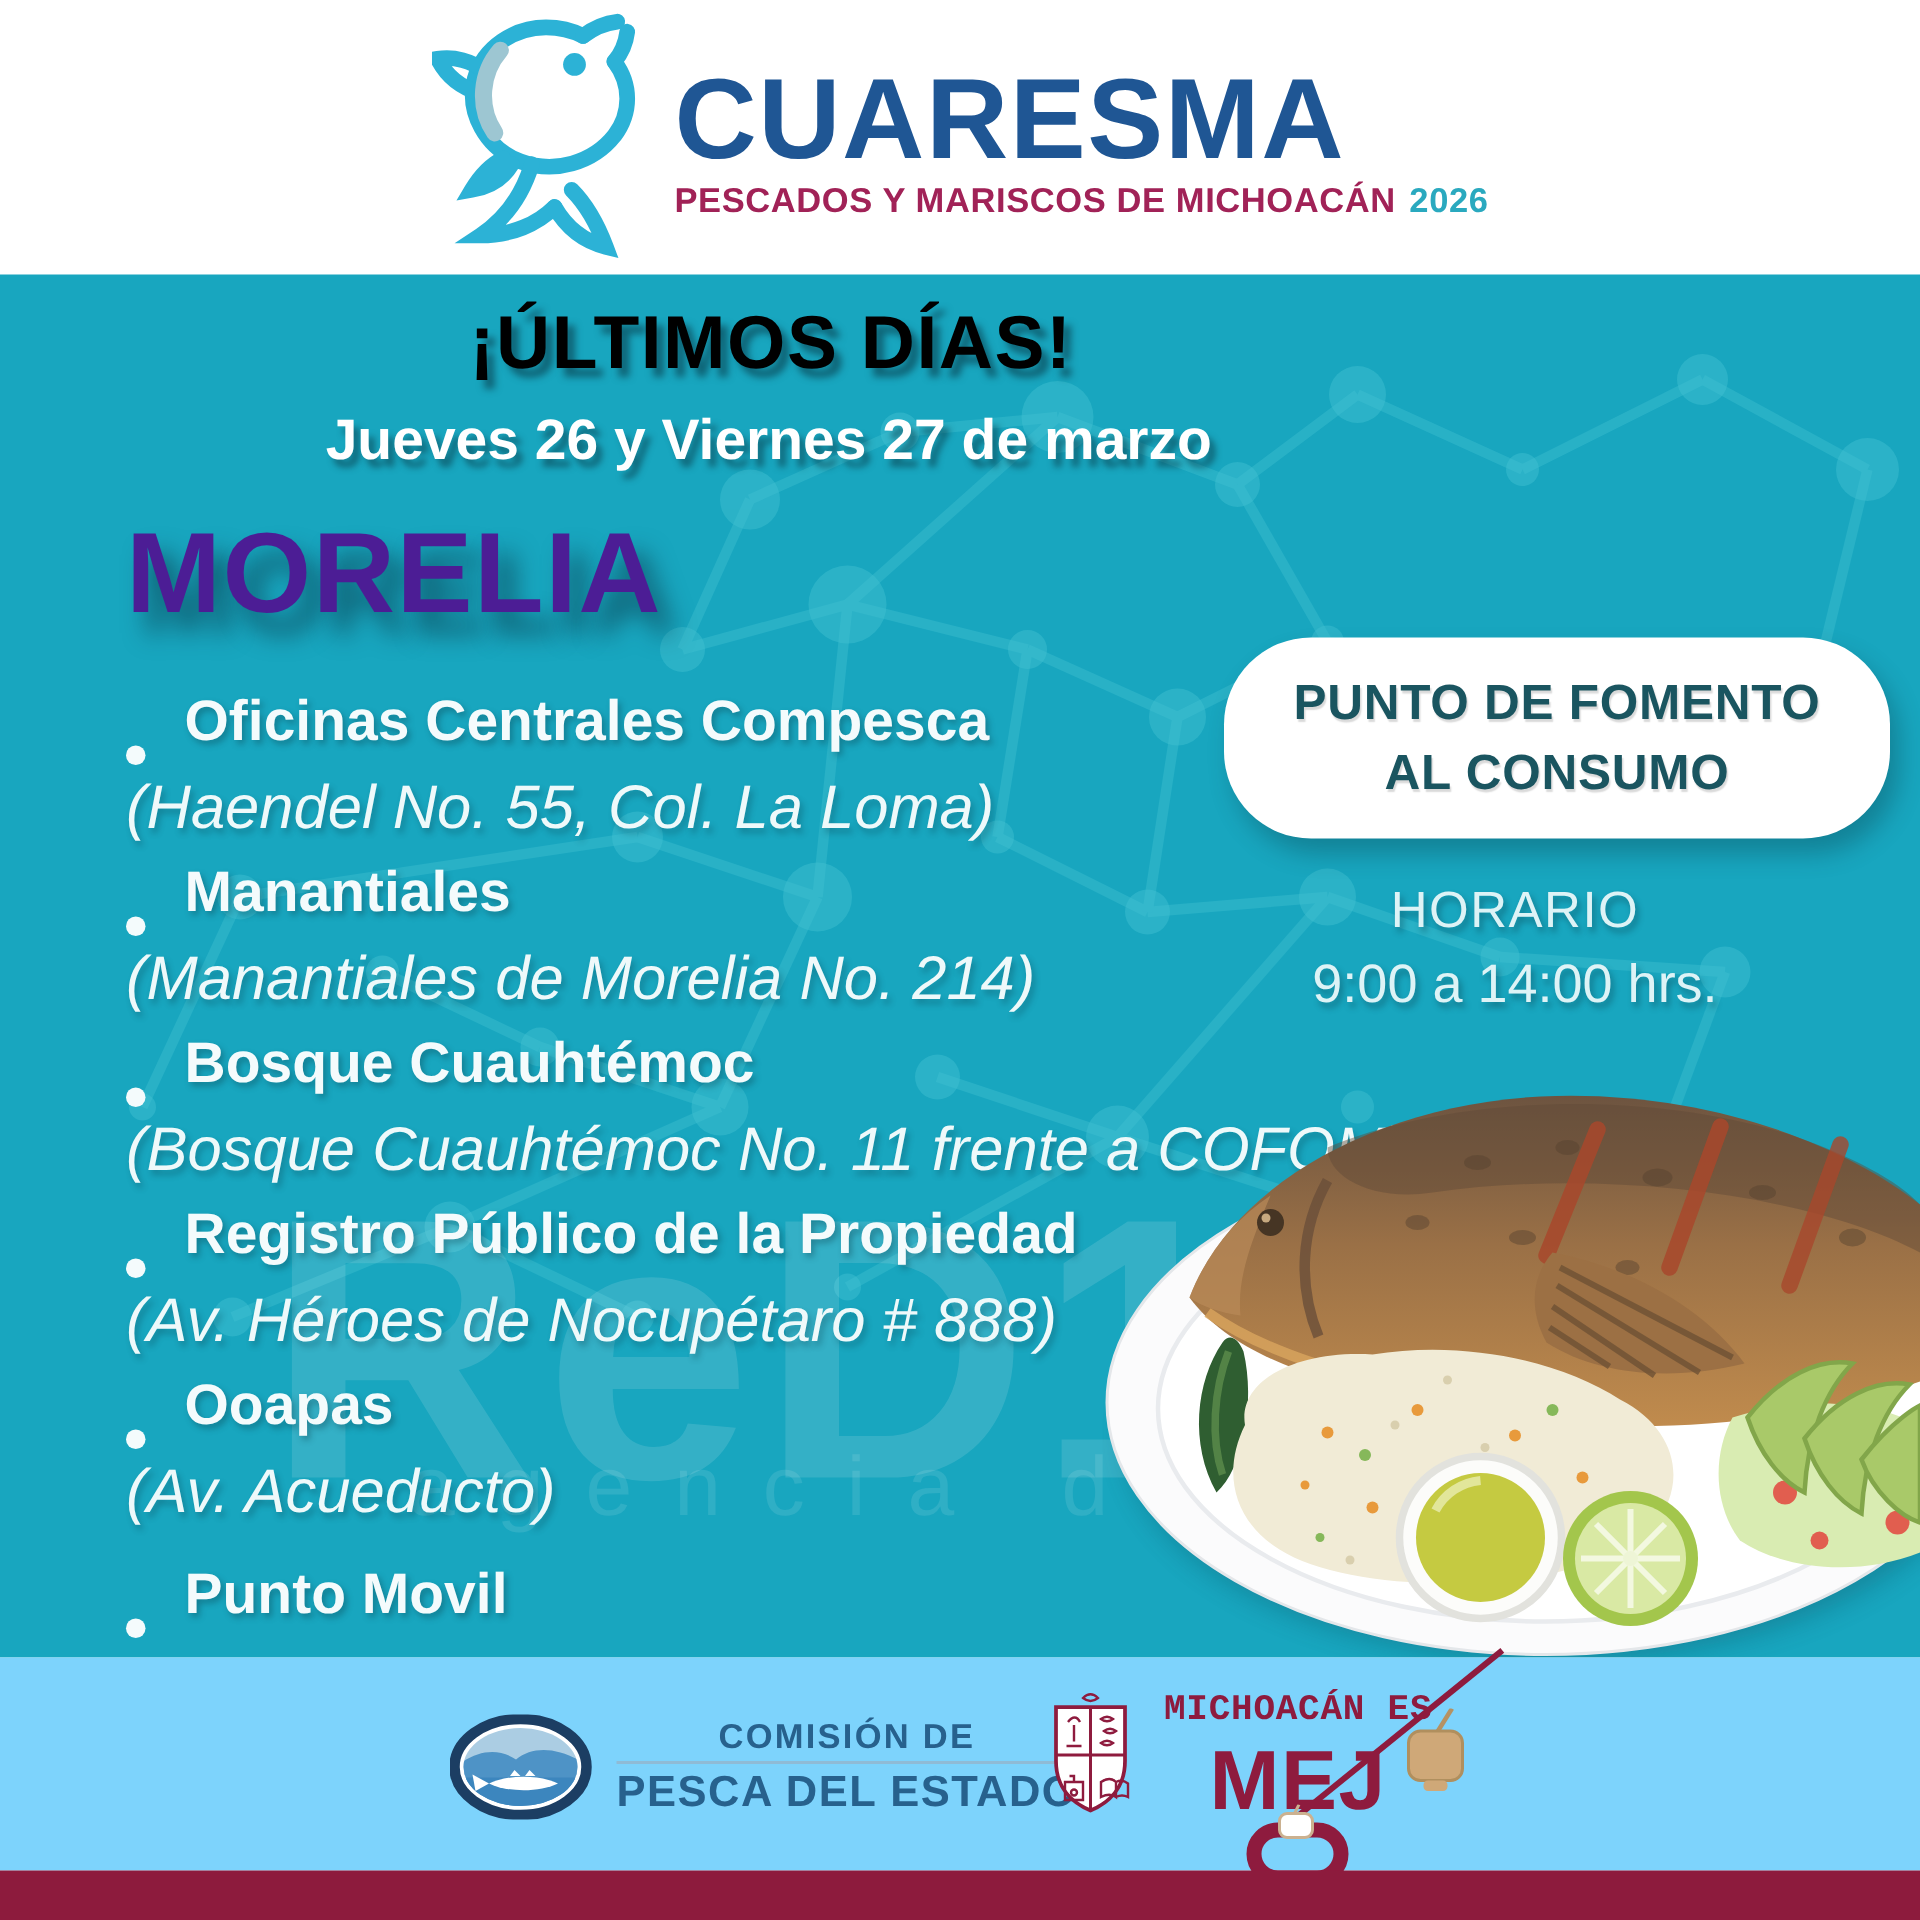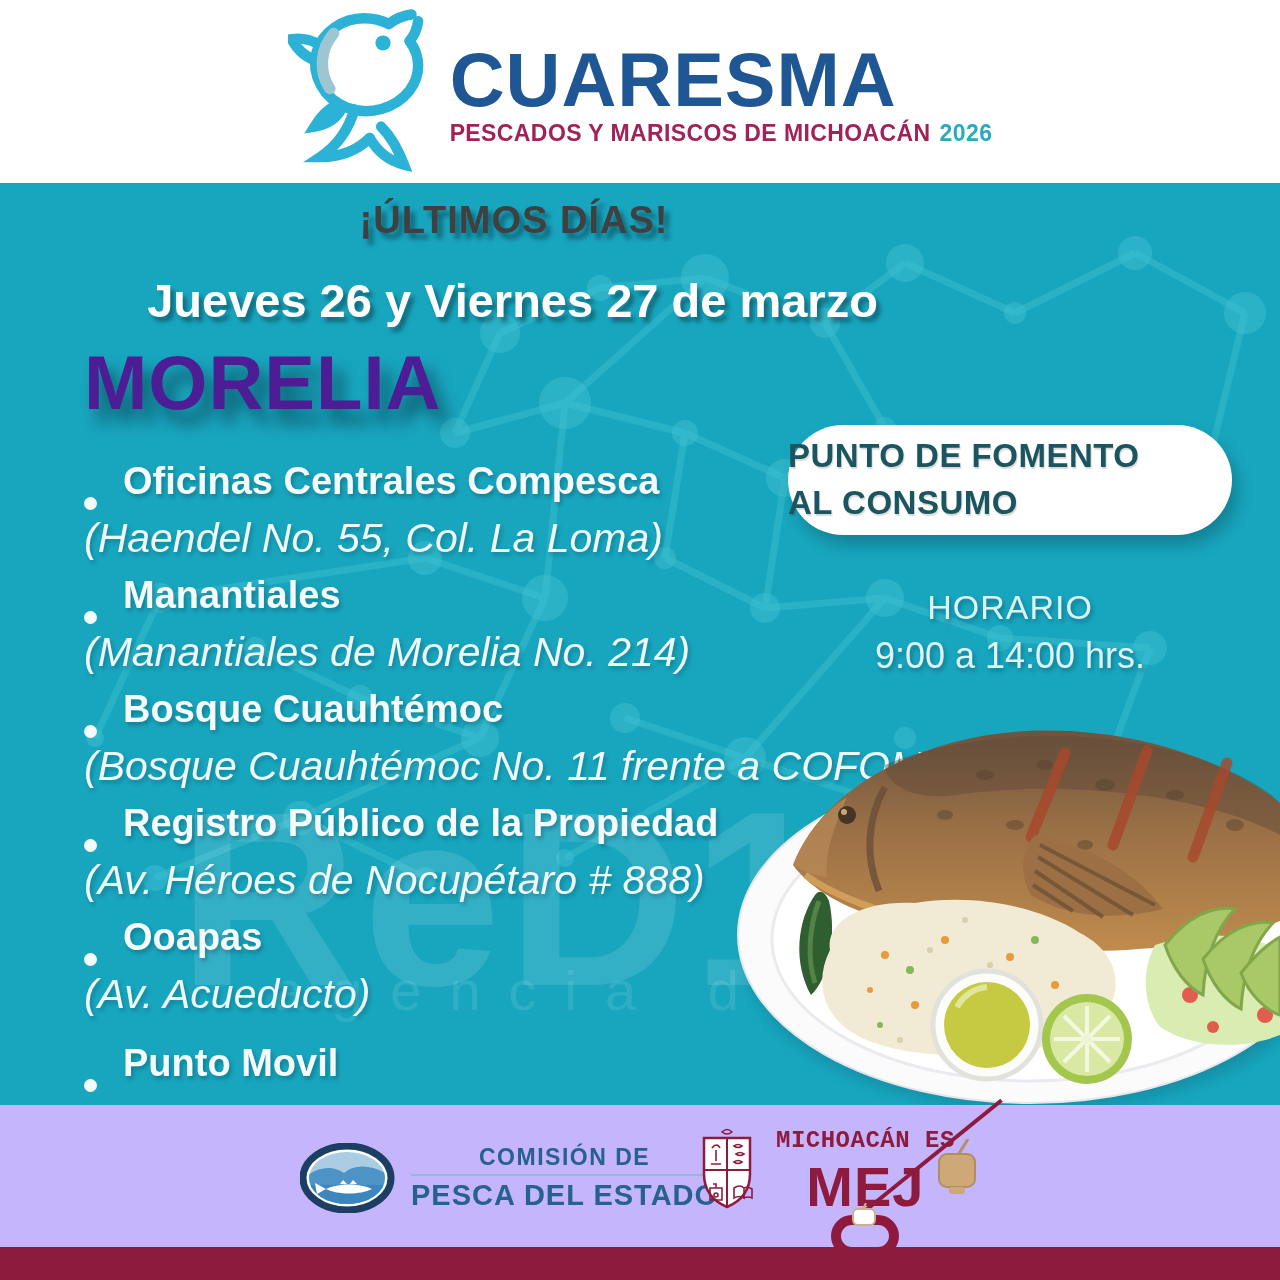--- a/index.html
+++ b/index.html
@@ -16,46 +16,46 @@
              display:flex;gap:9px;}
   .brand-year{color:#2aa9bf;font-weight:800;}
 
   
   .body-teal{position:absolute;top:183px;left:0;width:1280px;height:922px;background:#18a6bf;overflow:hidden;}
   .network{position:absolute;left:0;top:0;width:1280px;height:922px;}
   .wm-big{position:absolute;left:178px;top:592px;font-size:248px;font-weight:700;line-height:1;
           color:rgba(255,255,255,0.12);letter-spacing:6px;}
   .wm-small{position:absolute;left:272px;top:775px;font-size:56px;font-weight:400;
             color:rgba(255,255,255,0.10);letter-spacing:28px;}
-  .urgency{position:absolute;top:16px;left:0;width:1028px;text-align:center;font-size:38px;font-weight:900;
-           color:#404040;letter-spacing:1px;text-shadow:5px 6px 5px rgba(8,48,60,0.55);}
-  .dates{position:absolute;top:90px;left:0;width:1025px;text-align:center;font-size:47px;font-weight:800;
+  .urgency{position:absolute;top:16px;left:0;width:1028px;text-align:center;font-size:50px;font-weight:900;
+           color:#000000;letter-spacing:1px;text-shadow:5px 6px 5px rgba(8,48,60,0.55);}
+  .dates{position:absolute;top:90px;left:0;width:1025px;text-align:center;font-size:38px;font-weight:800;
          color:#ffffff;text-shadow:4px 5px 4px rgba(8,48,60,0.5);}
   .city{position:absolute;top:156px;left:84px;margin:0;font-size:76px;font-weight:700;color:#4c1d95;
         letter-spacing:1px;text-shadow:10px 14px 16px rgba(8,40,55,0.6);}
   .locations{position:absolute;top:270px;left:84px;margin:0;padding:0;list-style:none;width:730px;}
   .loc-name{display:flex;align-items:flex-end;font-size:38px;line-height:57px;font-weight:600;color:#f4fbfc;
             text-shadow:2px 3px 4px rgba(8,48,60,0.35);white-space:nowrap;}
   .bullet{width:13px;height:13px;border-radius:50%;background:#f4fbfc;margin-right:26px;flex:0 0 auto;}
   .loc-addr{font-size:41px;line-height:57px;font-style:italic;font-weight:400;color:#eef9fa;
             text-shadow:2px 3px 4px rgba(8,48,60,0.3);white-space:nowrap;}
   .loc-last .loc-name{margin-top:12px;}
 
-  .promo-badge{position:absolute;left:788px;top:242px;width:444px;padding:8px 0;background:#ffffff;
-               border-radius:58px;font-size:33px;line-height:1.42;font-weight:800;
+  .promo-badge{position:absolute;left:816px;top:242px;width:444px;padding:20px 0;background:#ffffff;
+               border-radius:58px;text-align:center;font-size:33px;line-height:1.42;font-weight:800;
                color:#1a5560;letter-spacing:0.5px;box-shadow:6px 10px 16px rgba(5,45,55,0.3);
                text-shadow:1px 2px 1px rgba(0,0,0,0.15);}
   .horario{position:absolute;left:790px;top:405px;width:440px;text-align:center;color:#ddf3f6;
            text-shadow:2px 3px 4px rgba(8,48,60,0.4);}
   .horario-label{font-size:34px;font-weight:500;letter-spacing:1px;}
   .horario-time{font-size:36px;font-weight:500;margin-top:8px;}
   .plate{position:absolute;right:0;top:512px;width:545px;height:412px;}
 
   
-  .footer{position:absolute;top:1105px;left:0;width:1280px;height:142px;background:#c4b5fd;}
+  .footer{position:absolute;top:1105px;left:0;width:1280px;height:142px;background:#7dd3fc;}
   .logo-compesca{position:absolute;left:300px;top:38px;display:flex;align-items:center;gap:16px;}
   .oval-logo{width:95px;height:70px;}
   .compesca-text{text-align:center;color:#27618d;}
   .cp1{font-size:23px;font-weight:700;letter-spacing:1.5px;padding:0 10px 3px;border-bottom:2px solid #8fbbd6;}
   .cp2{font-size:29px;font-weight:700;letter-spacing:1px;margin-top:3px;}
   .logo-mich{position:absolute;left:698px;top:14px;width:340px;height:124px;}
   .shield{position:absolute;left:0;top:6px;width:58px;height:88px;}
   .mich-text{position:absolute;left:78px;top:8px;}
   .m1{font-size:24px;font-weight:700;color:#8e1b3e;letter-spacing:0.5px;font-family:Liberation Mono, monospace;}
   .m2{display:flex;align-items:center;font-size:56px;font-weight:900;color:#8e1b3e;line-height:1;

